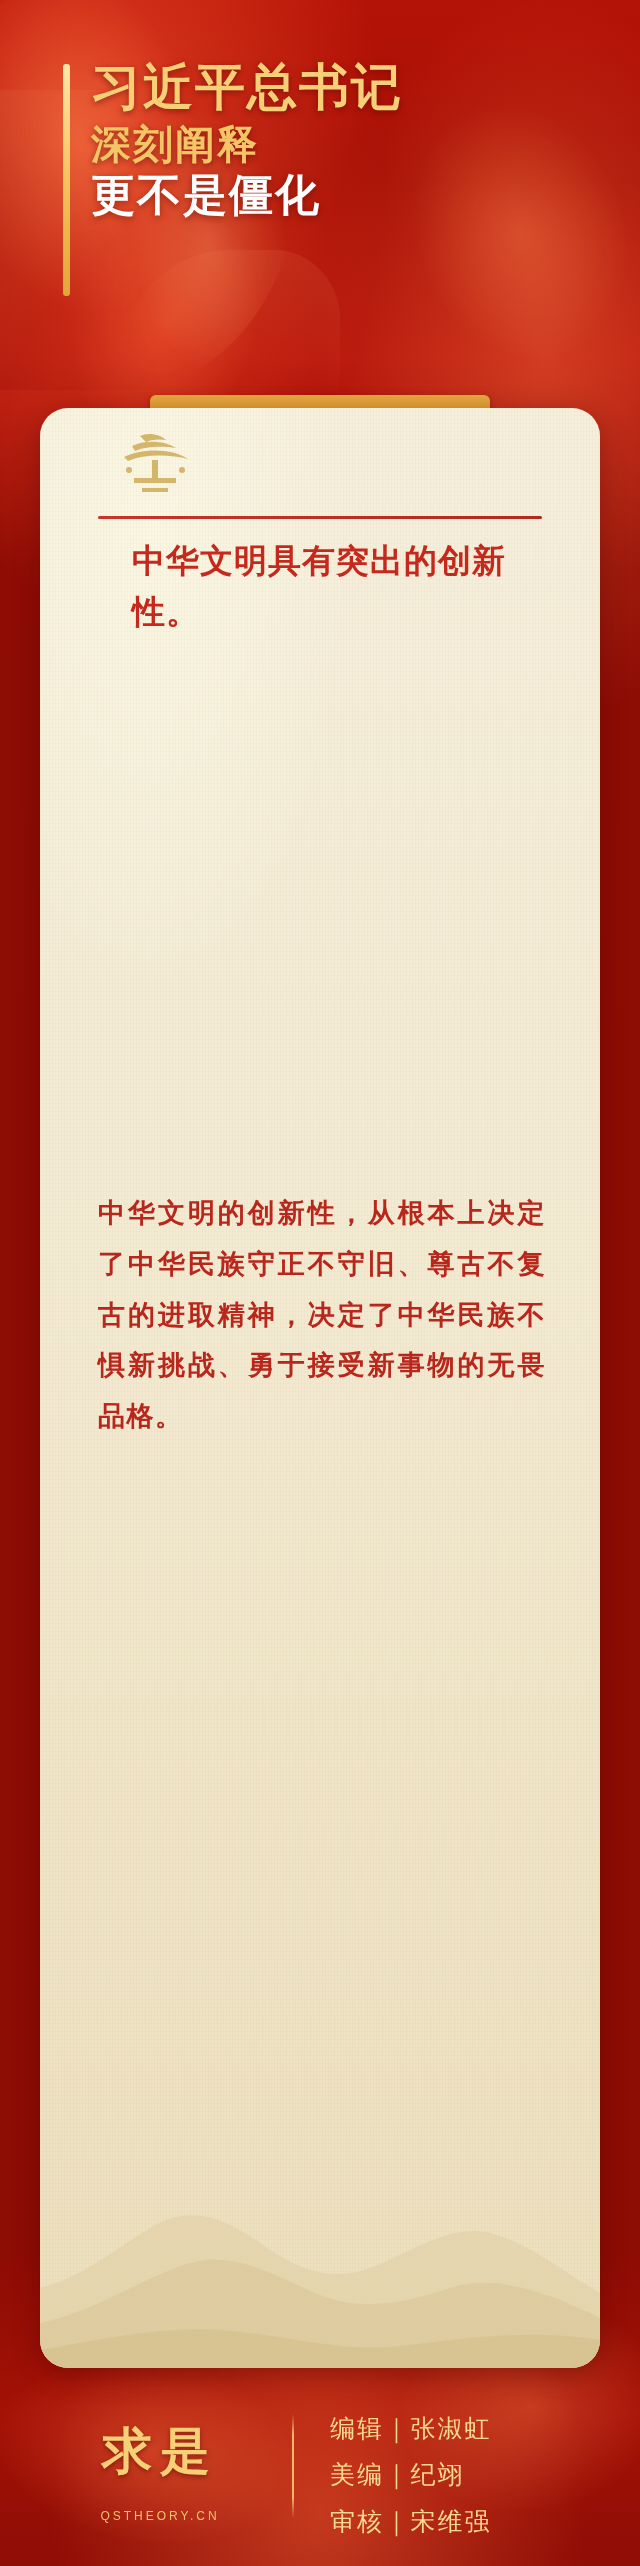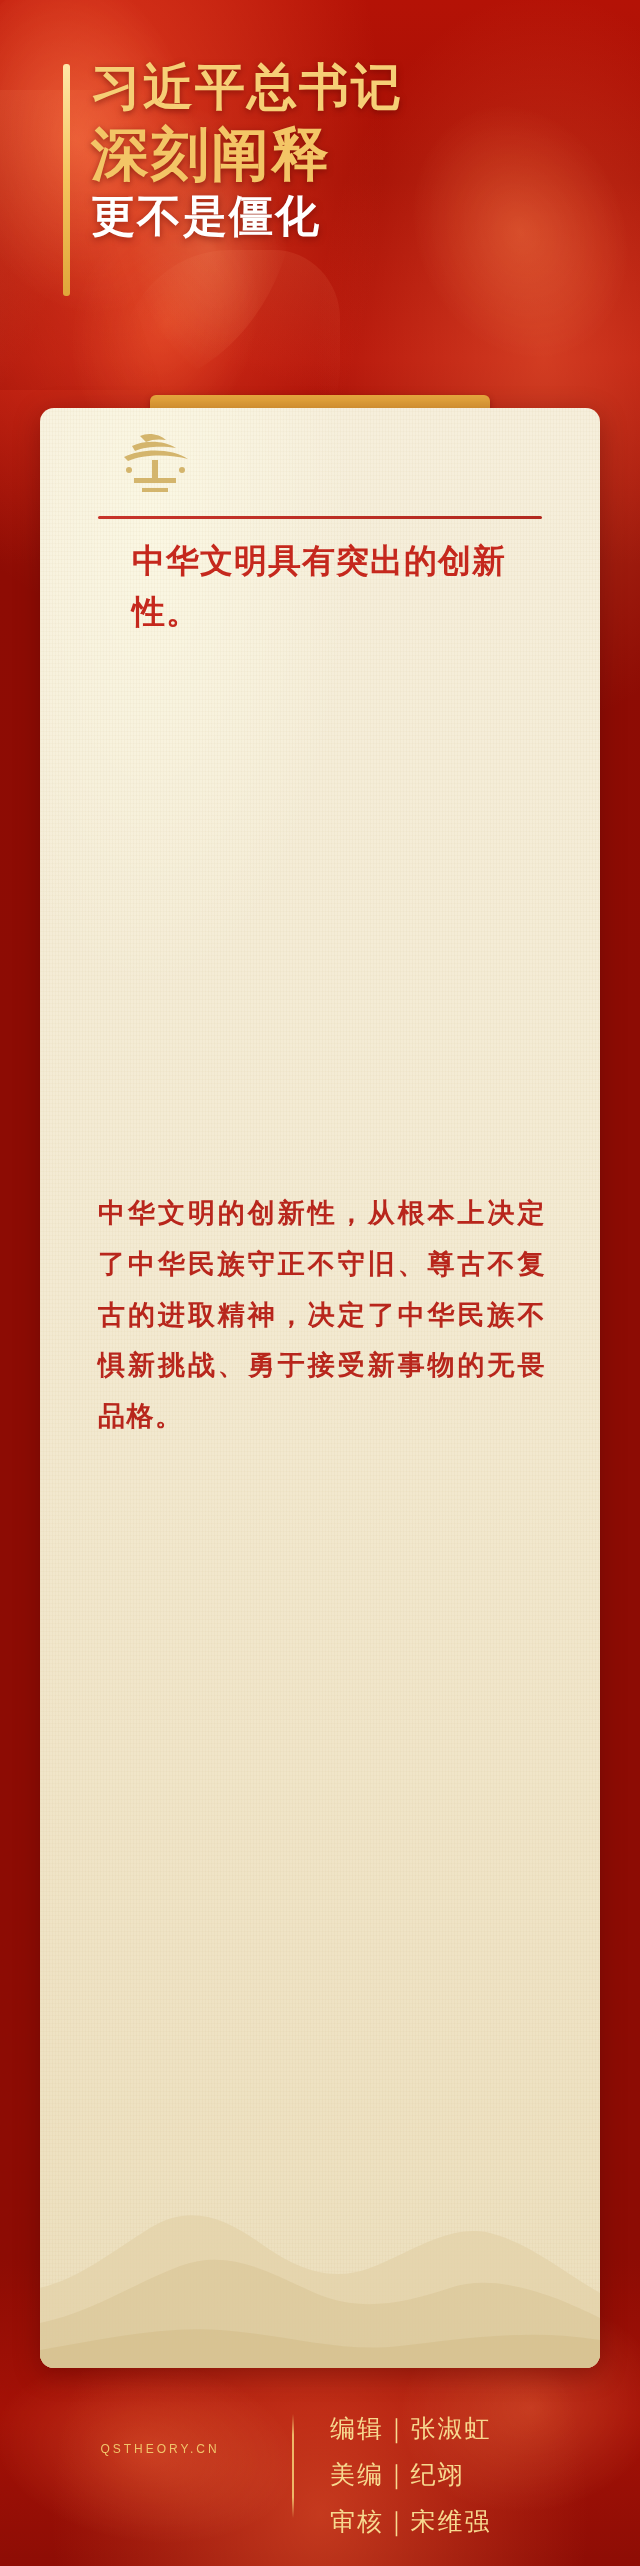--- a/index.html
+++ b/index.html
@@ -126,21 +126,21 @@
     letter-spacing: 2px;
     line-height: 1.18;
     white-space: nowrap;
   }
   .t-gold {
     font-size: 50px;
     color: #f6cf76;
     text-shadow: 0 2px 6px rgba(90,5,2,0.55);
   }
   .t-gold-2 {
-    font-size: 58px;
+    font-size: 40px;
     color: #f3c566;
     text-shadow: 0 2px 6px rgba(90,5,2,0.55);
     margin-top: 4px;
   }
   .t-white {
     font-size: 44px;
     color: #ffffff;
     text-shadow: 0 2px 7px rgba(90,5,2,0.5);
     margin-top: 12px;
   }
@@ -161,21 +161,21 @@
     background: linear-gradient(180deg, #e8a93f 0%, #d9962f 100%);
     border-radius: 6px 6px 0 0;
     box-shadow: 0 2px 6px rgba(80,5,2,0.35);
   }
   #card {
     position: absolute;
     left: 40px;
     top: 408px;
     width: 560px;
     height: 1960px;
-    border-radius: 14px;
+    border-radius: 28px;
     background:
       radial-gradient(ellipse 60% 40% at 20% 6%, rgba(255,255,235,0.55) 0%, rgba(255,255,235,0) 60%),
       linear-gradient(180deg, #f6efdc 0%, #f3ead2 45%, #efe3c5 78%, #ecdfbd 100%);
     box-shadow: 0 6px 26px rgba(70,4,2,0.35);
     overflow: hidden;
   }
   
   #card::before {
     content: "";
     position: absolute;
@@ -341,20 +341,21 @@
       <svg class="m-svg" viewBox="0 0 560 300" preserveAspectRatio="none">
         <path d="M0,300 L0,220 C40,210 70,185 110,160 C150,135 185,150 220,175 C255,200 290,215 330,200 C370,185 410,155 450,165 C490,175 525,205 560,225 L560,300 Z" fill="#e3d2a8" opacity="0.75"></path>
         <path d="M0,300 L0,255 C50,245 95,215 140,198 C190,180 230,205 275,225 C320,245 365,235 410,220 C455,205 510,225 560,250 L560,300 Z" fill="#dbc89a" opacity="0.7"></path>
         <path d="M0,300 L0,282 C60,272 120,258 180,262 C250,267 300,285 360,278 C420,271 490,260 560,272 L560,300 Z" fill="#d4bf8c" opacity="0.65"></path>
       </svg>
     </div>
   </div>
 
   <div id="footer">
     <div id="logo-block">
+      <div id="logo-mark">求是</div>
       <div id="logo-domain">QSTHEORY.CN</div>
     </div>
     <div id="footer-divider"></div>
     <div id="credits">
       <div class="credit-row">编辑｜张淑虹</div>
       <div class="credit-row">美编｜纪翊</div>
       <div class="credit-row">审核｜宋维强</div>
     </div>
   </div>
 

